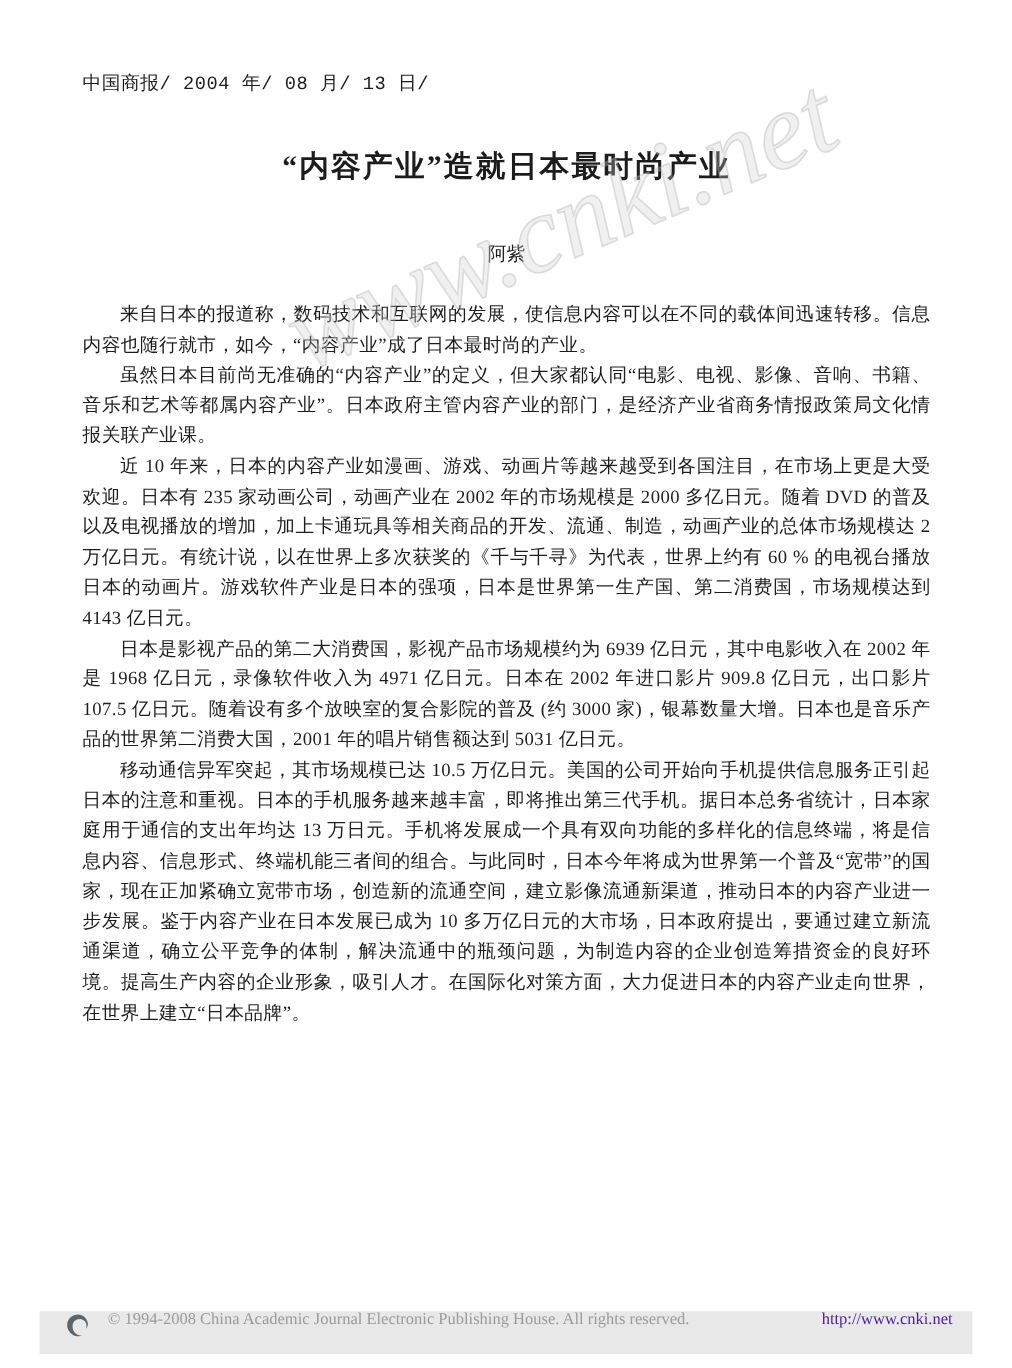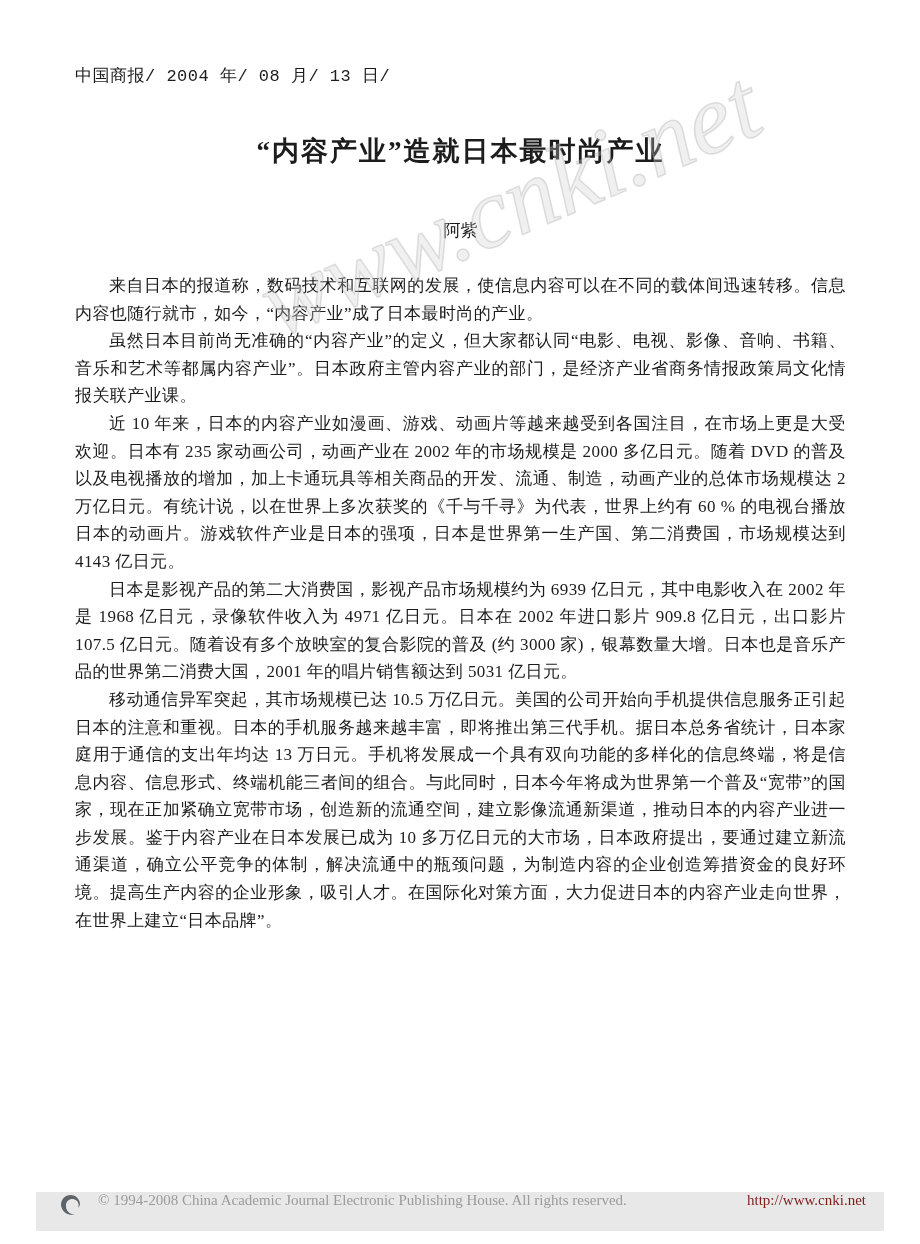--- a/index.html
+++ b/index.html
@@ -90,21 +90,21 @@
   }
   .footer-copy {
     margin-left: 14px;
     flex: 1 1 auto;
     white-space: nowrap;
     overflow: hidden;
   }
   .footer-url {
     margin-right: 18px;
     flex: 0 0 auto;
-    color: #7f1d1d;
+    color: #4c1d95;
     text-decoration: none;
     white-space: nowrap;
   }
 </style>
 </head>
 <body>
 
 <div class="page">
 
   <div class="watermark">www.cnki.net</div>

